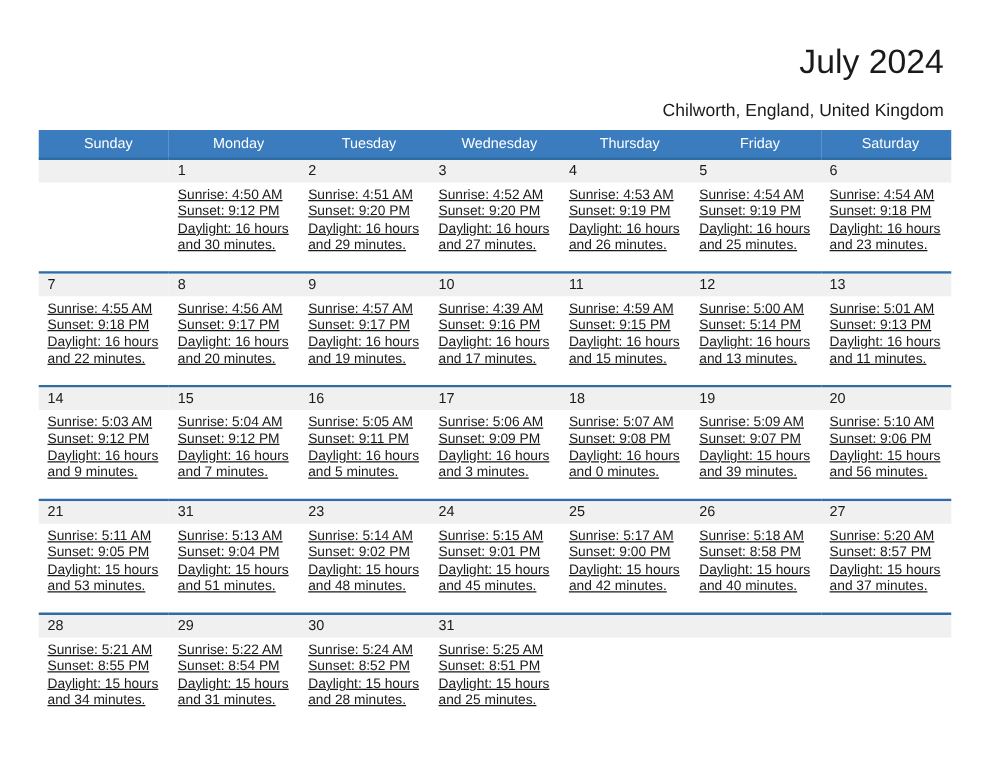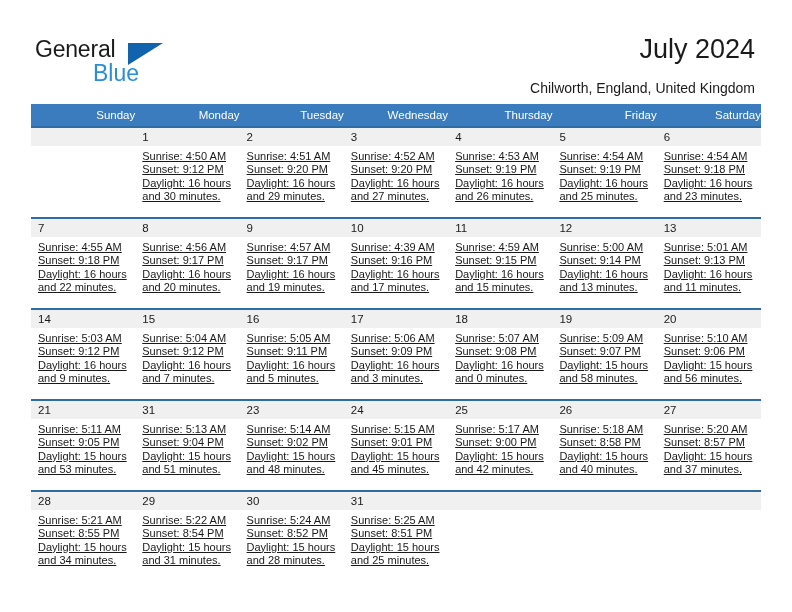--- a/index.html
+++ b/index.html
@@ -91,21 +91,21 @@
     table-layout: fixed;
   }
   .calendar col {
     width: 104.28px;
   }
   thead th {
     background: #3a7cbe;
     color: #ffffff;
     font-size: 11.5px;
     font-weight: normal;
-    text-align: right;
+    text-align: center;
     padding: 5px 0 5px 7px;
     height: 12px;
     vertical-align: middle;
   }
   tbody tr.week {
     border-top: 2px solid #2e6da4;
   }
   tbody td {
     vertical-align: top;
     padding: 0;
@@ -140,25 +140,20 @@
     white-space: nowrap;
   }
 </style>
 </head>
 <body>
 
 <div class="page">
 
   <div class="header">
 
-    <div class="logo">
-      <span class="logo-general">General</span>
-      <span class="logo-triangle"></span>
-      <span class="logo-blue">Blue</span>
-    </div>
 
     <div class="title">July 2024</div>
     <div class="subtitle">Chilworth, England, United Kingdom</div>
   </div>
 
   <table class="calendar">
     <colgroup>
       <col>
         <col>
         <col>
@@ -314,21 +309,21 @@
               <div>Daylight: 16 hours</div>
               <div>and 15 minutes.</div>
             </div>
           </div>
         </td>
         <td>
           <div class="cell">
             <div class="daynum-band">12</div>
             <div class="details">
               <div>Sunrise: 5:00 AM</div>
-              <div>Sunset: 9:14 PM</div>
+              <div>Sunset: 5:14 PM</div>
               <div>Daylight: 16 hours</div>
               <div>and 13 minutes.</div>
             </div>
           </div>
         </td>
         <td>
           <div class="cell">
             <div class="daynum-band">13</div>
             <div class="details">
               <div>Sunrise: 5:01 AM</div>
@@ -396,21 +391,21 @@
             </div>
           </div>
         </td>
         <td>
           <div class="cell">
             <div class="daynum-band">19</div>
             <div class="details">
               <div>Sunrise: 5:09 AM</div>
               <div>Sunset: 9:07 PM</div>
               <div>Daylight: 15 hours</div>
-              <div>and 58 minutes.</div>
+              <div>and 39 minutes.</div>
             </div>
           </div>
         </td>
         <td>
           <div class="cell">
             <div class="daynum-band">20</div>
             <div class="details">
               <div>Sunrise: 5:10 AM</div>
               <div>Sunset: 9:06 PM</div>
               <div>Daylight: 15 hours</div>

